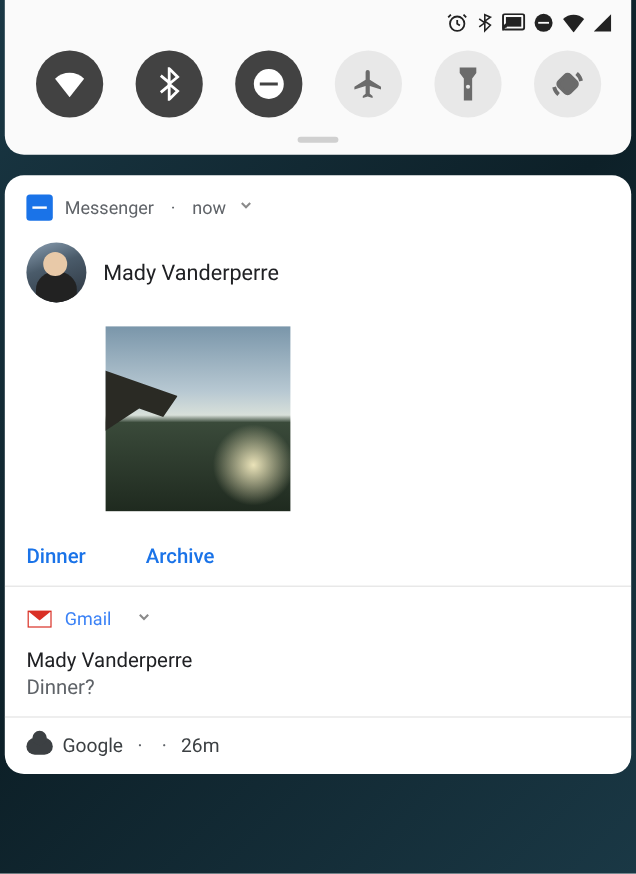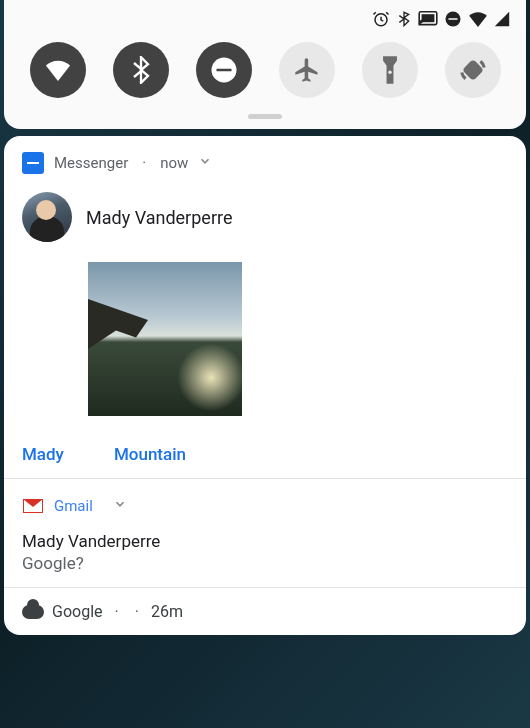--- a/index.html
+++ b/index.html
@@ -39,21 +39,21 @@
   }
   .qs-on { background: #424242; color: #fff; }
   .qs-off { background: #e8e8e8; color: #6b6b6b; }
   .handle {
     width: 34px; height: 5px; background: #d0d0d0; border-radius: 3px;
     margin: 8px auto 0 auto;
   }
   .notif-panel {
     background: #fff;
     border-radius: 16px;
-    margin: 7px 4px;
+    margin: 17px 4px;
     overflow: hidden;
   }
   .notif {
     padding: 16px 18px 14px 18px;
   }
   .notif-header {
     display: flex; align-items: center; gap: 10px;
     font-size: 15px; color: #5f6368;
   }
   .notif-header .app-name { color: #5f6368; }
@@ -222,43 +222,43 @@
       </span>
     </div>
     <div class="sender-row">
       <div class="avatar"></div>
       <div class="sender-name">Mady Vanderperre</div>
     </div>
     <div class="image-wrap">
       <div class="img-thumb"></div>
     </div>
     <div class="actions">
-      <span>Mady</span>
-      <span>Mountain</span>
+      <span>Dinner</span>
+      <span>Archive</span>
     </div>
   </div>
 
   <div class="divider"></div>
 
   <div class="notif">
     <div class="gmail-header">
       <div class="app-icon-box">
         <div class="gmail-icon"></div>
       </div>
       <span>Gmail</span>
       <span class="dot"></span>
       <span class="expand-chev">
         <svg width="14" height="14" viewBox="0 0 24 24" fill="none" stroke="currentColor" stroke-width="3">
             <path d="M6 9l6 6 6-6"></path>
           </svg>
       </span>
     </div>
     <div class="gmail-body">
       <div class="gmail-sender">Mady Vanderperre</div>
-      <div class="gmail-subject">Google?</div>
+      <div class="gmail-subject">Dinner?</div>
     </div>
   </div>
 
   <div class="divider"></div>
 
   <div class="notif" style="padding-top:14px; padding-bottom:14px;">
     <div class="weather-row">
       <div>
           <div class="cloud-icon"></div>
         </div>

